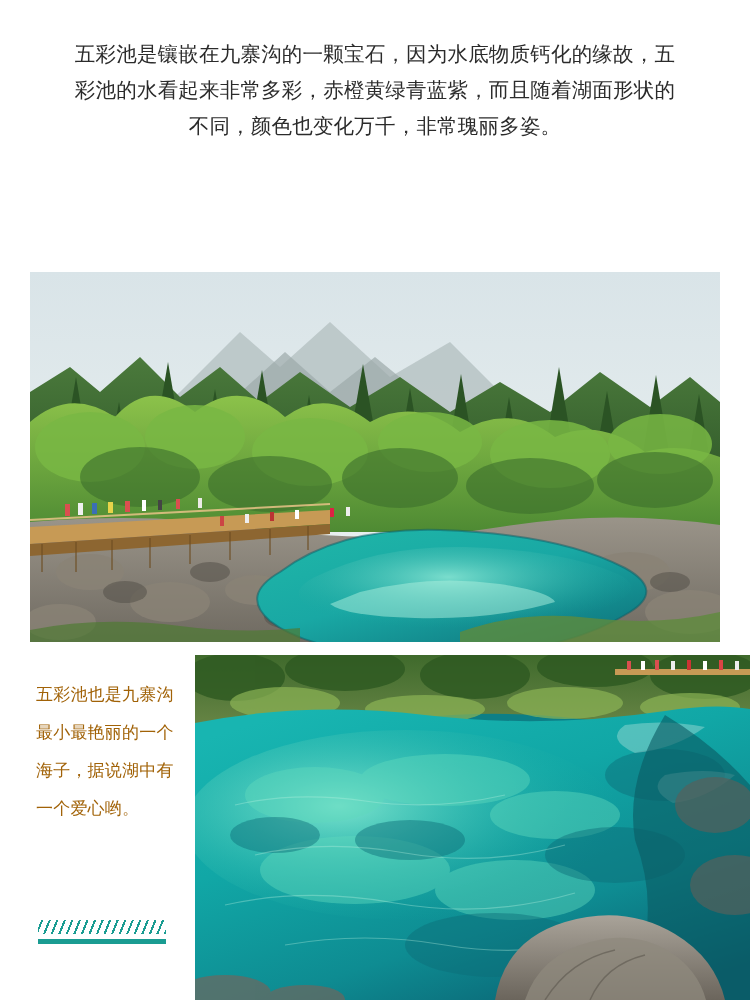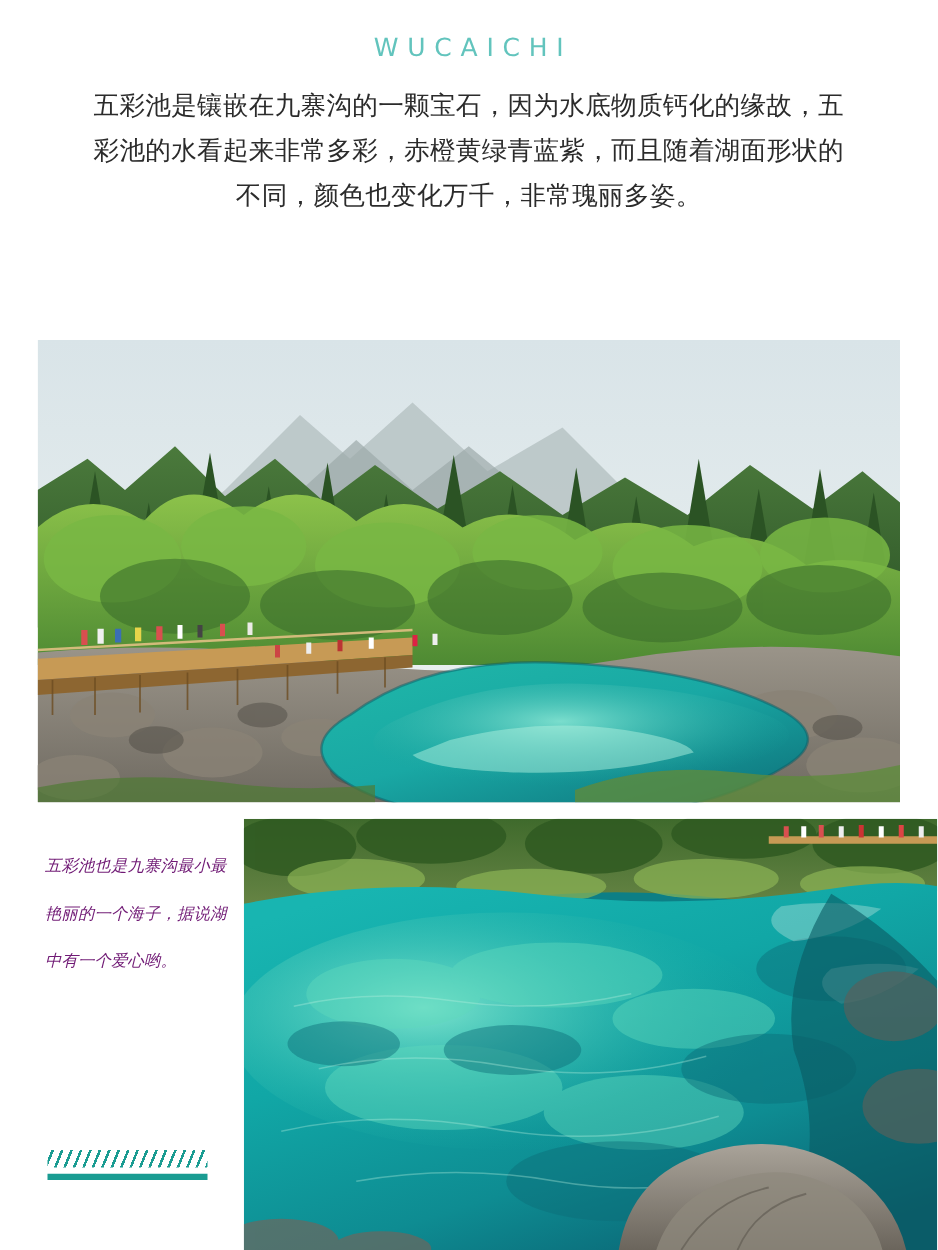--- a/index.html
+++ b/index.html
@@ -70,25 +70,24 @@
     left: 0;
     top: 655px;
     width: 750px;
     height: 345px;
   }
   .lower-text {
     position: absolute;
     left: 36px;
     top: 20px;
     width: 150px;
-    color: #701a75;
-    font-size: 13px;
+    color: #a16207;
+    font-size: 17px;
     line-height: 38px;
     letter-spacing: 0.2px;
-    font-style: italic;
   }
   .hatch {
     position: absolute;
     left: 38px;
     top: 265px;
     width: 128px;
     height: 26px;
   }
   .hatch-stripes {
     width: 128px;
@@ -115,21 +114,20 @@
   }
 
   svg { display: block; }
 </style>
 </head>
 <body>
 
 <div class="page">
 
   <div class="title-wrap">
-    <div class="title-sub">WUCAICHI</div>
   </div>
 
   <p class="intro">五彩池是镶嵌在九寨沟的一颗宝石，因为水底物质钙化的缘故，五彩池的水看起来非常多彩，赤橙黄绿青蓝紫，而且随着湖面形状的不同，颜色也变化万千，非常瑰丽多姿。</p>
 
   <div class="photo-main">
     <svg width="690" height="370" viewBox="0 0 690 370" xmlns="http://www.w3.org/2000/svg" role="img">
       <defs>
         <linearGradient id="skyG" x1="0" y1="0" x2="0" y2="1">
           <stop offset="0%" stop-color="#d9e4e8"></stop>
           <stop offset="100%" stop-color="#eef3f2"></stop>

